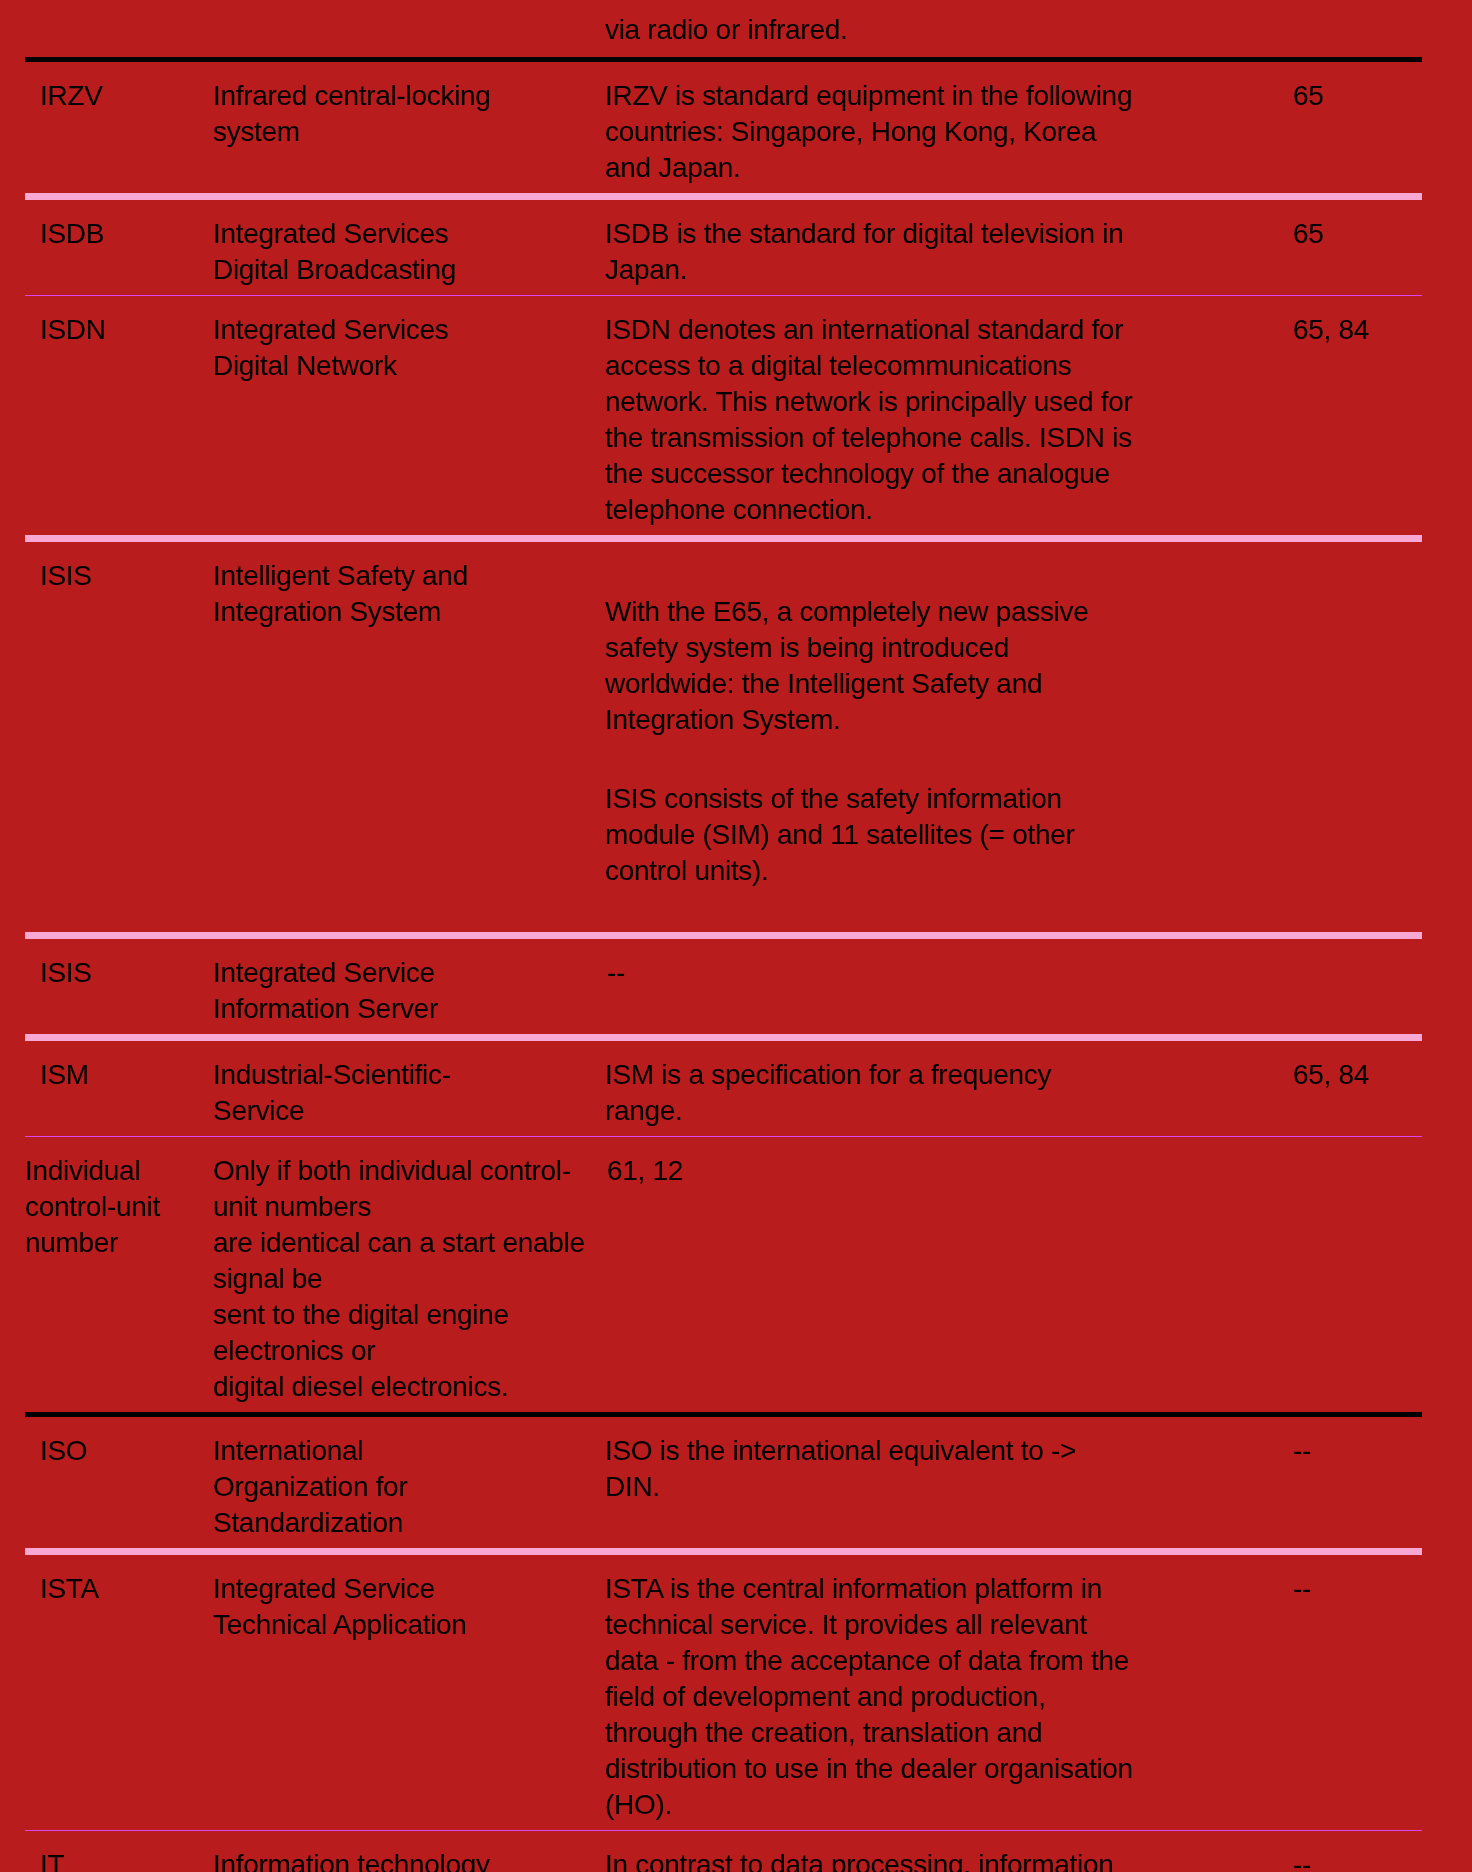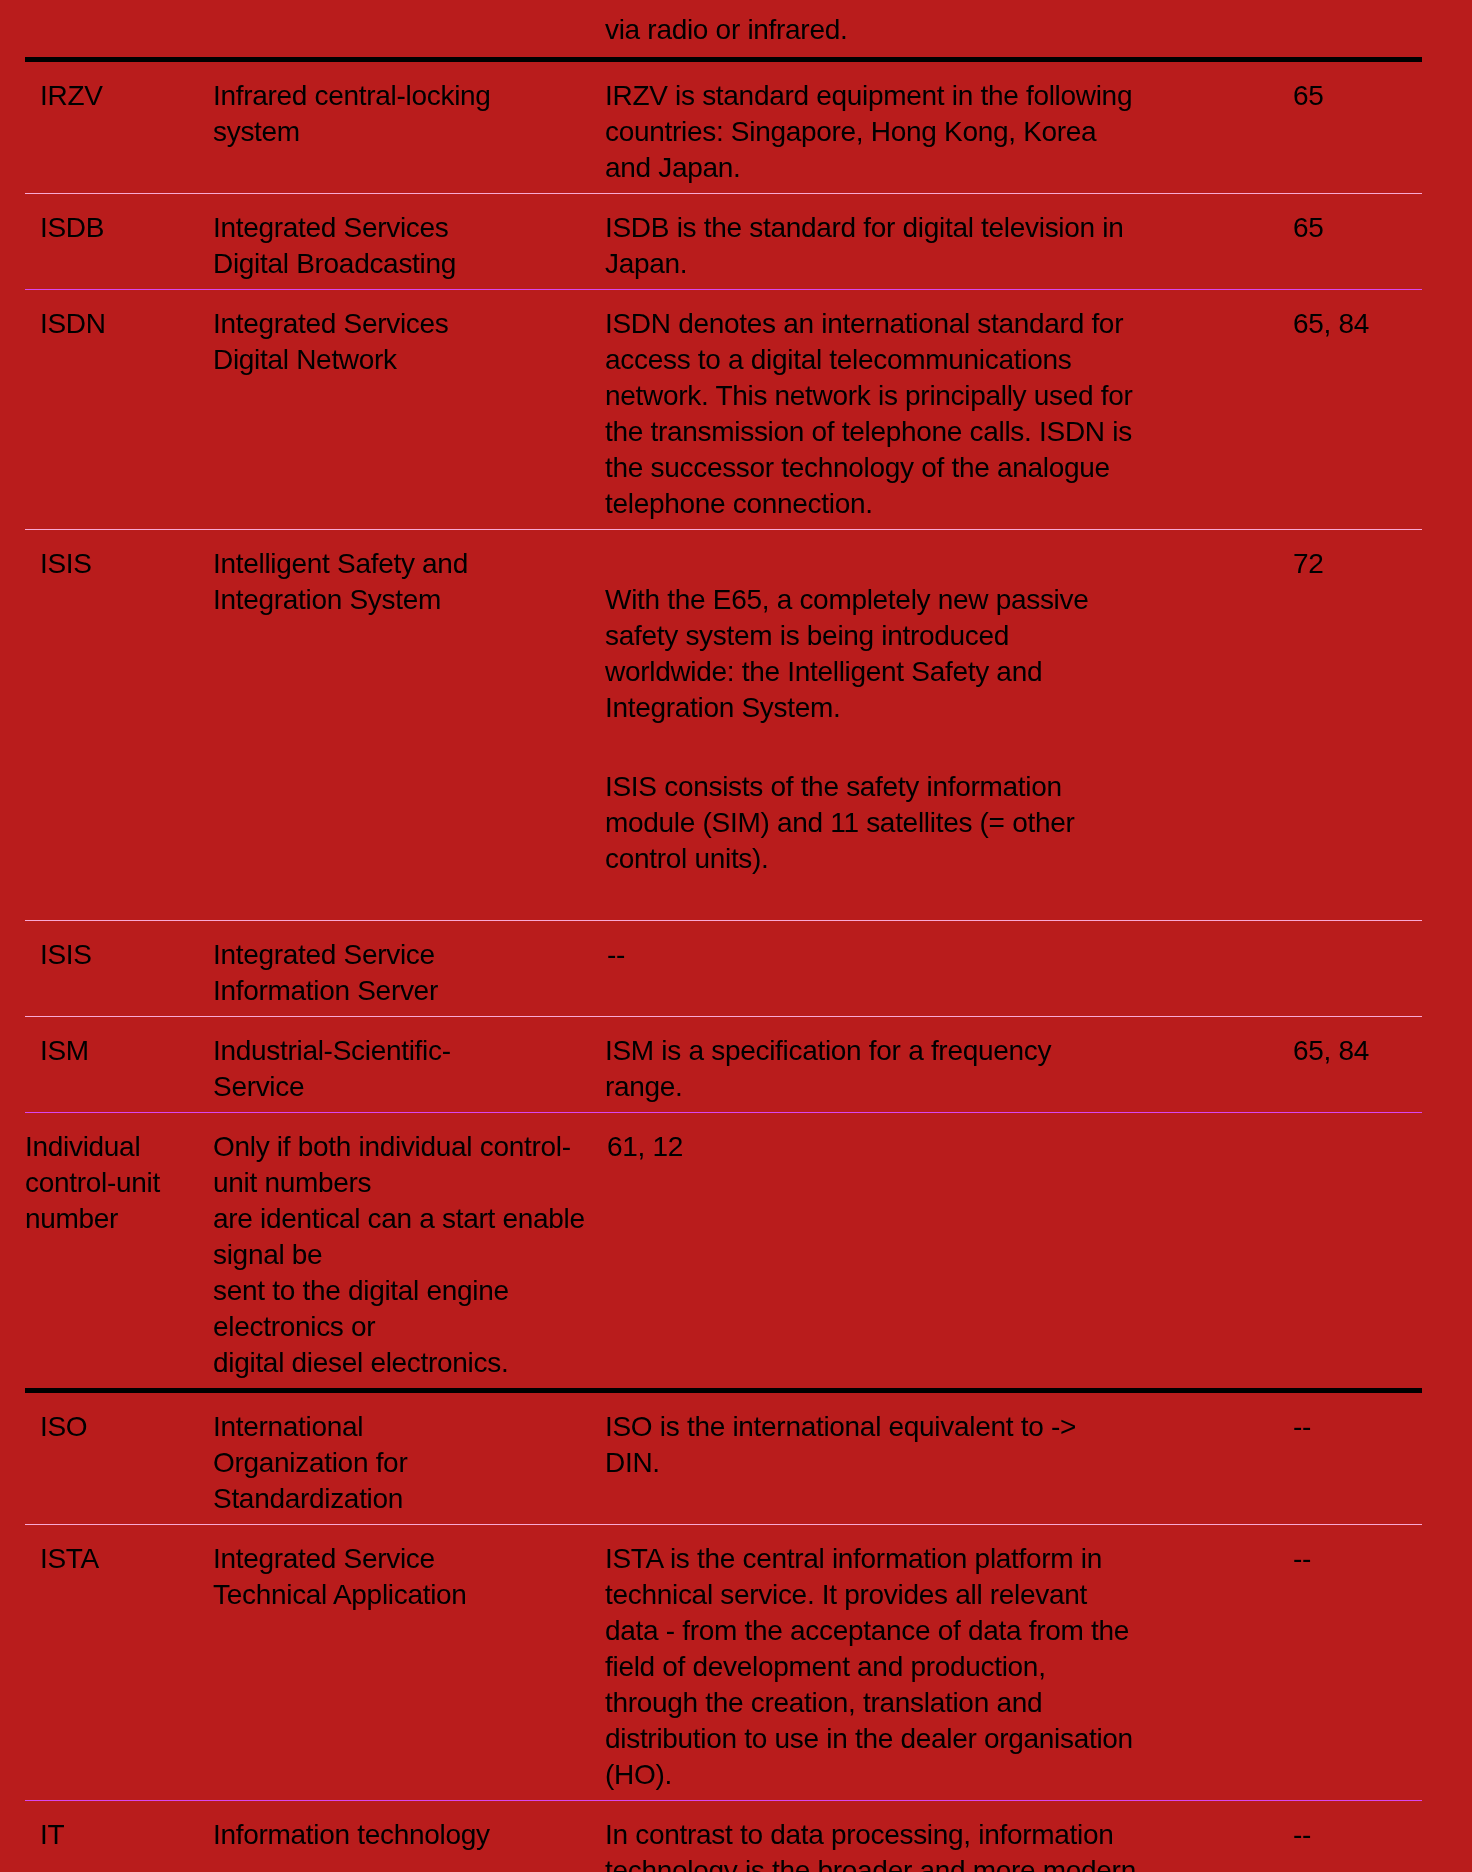--- a/index.html
+++ b/index.html
@@ -28,21 +28,21 @@
   .g-row .cell{white-space:pre-line;}
   .cell.abbr{padding-left:15px;}
   .cell.term{padding-right:20px;}
   .cell.desc{padding-right:20px;}
   .cell.pages{padding-left:2px;}
   .cell.desc p{margin:0;white-space:pre-line;}
   .cell.desc p + p{margin-top:7px;}
   .rb-0{border-bottom:none;}
   .rb-3{border-bottom:1px solid #d946ef;}
   .rb-5{border-bottom:5px solid #000;}
-  .rb-7{border-bottom:1px solid #f9a8d4;}
+  .rb-7{border-bottom:7px solid #f9a8d4;}
   .cont{padding-top:8px;padding-bottom:9px;}
 </style>
 </head>
 <body>
 
 <div class="page">
   <div class="glossary">
 
     <div class="g-row cont rb-5">
       <div class="cell abbr"></div>
@@ -89,21 +89,20 @@
 Integration System</div>
       <div class="cell desc">
         <p>With the E65, a completely new passive
 safety system is being introduced
 worldwide: the Intelligent Safety and
 Integration System.</p>
         <p>ISIS consists of the safety information
 module (SIM) and 11 satellites (= other
 control units).</p>
       </div>
-      <div class="cell pages">72</div>
     </div>
 
     <div class="g-row rb-7">
       <div class="cell abbr">ISIS</div>
       <div class="cell term">Integrated Service
 Information Server</div>
       <div class="cell pages">--</div>
     </div>
 
     <div class="g-row rb-3">

